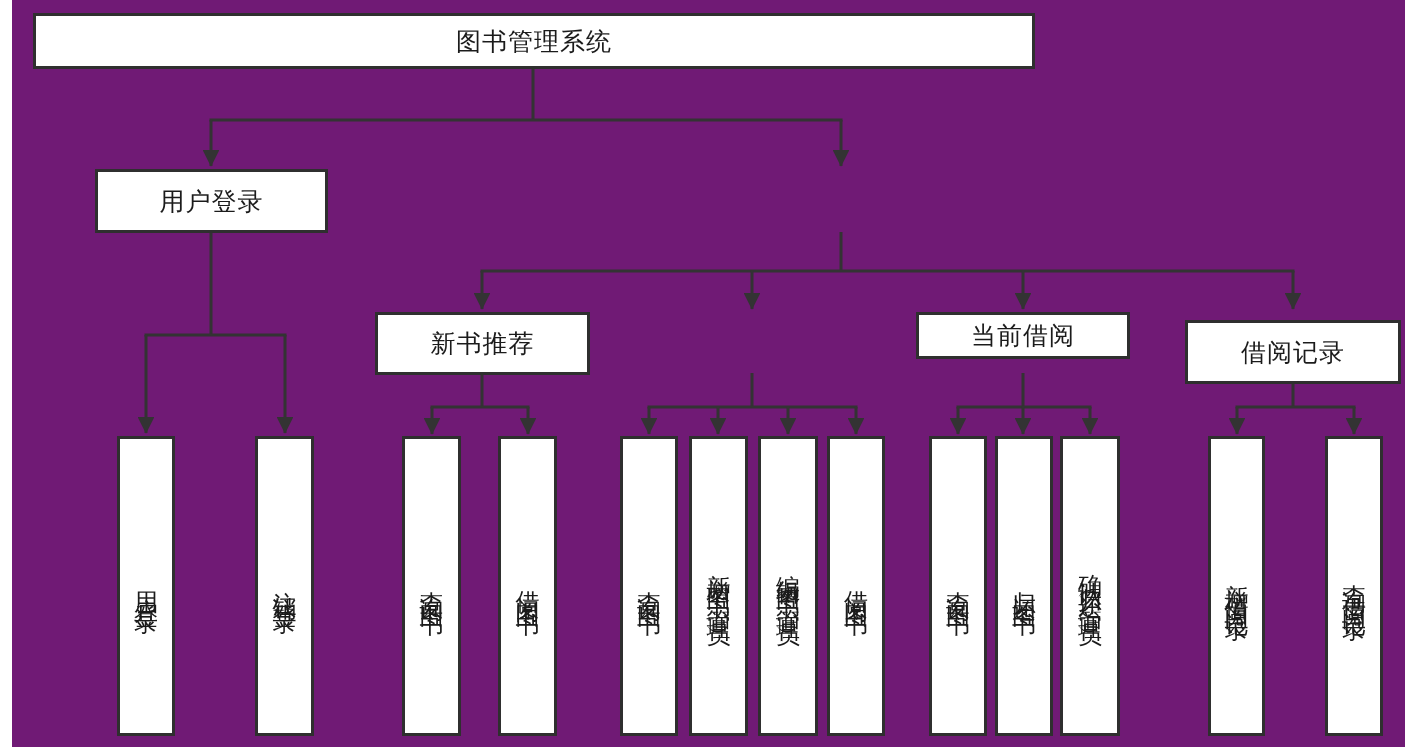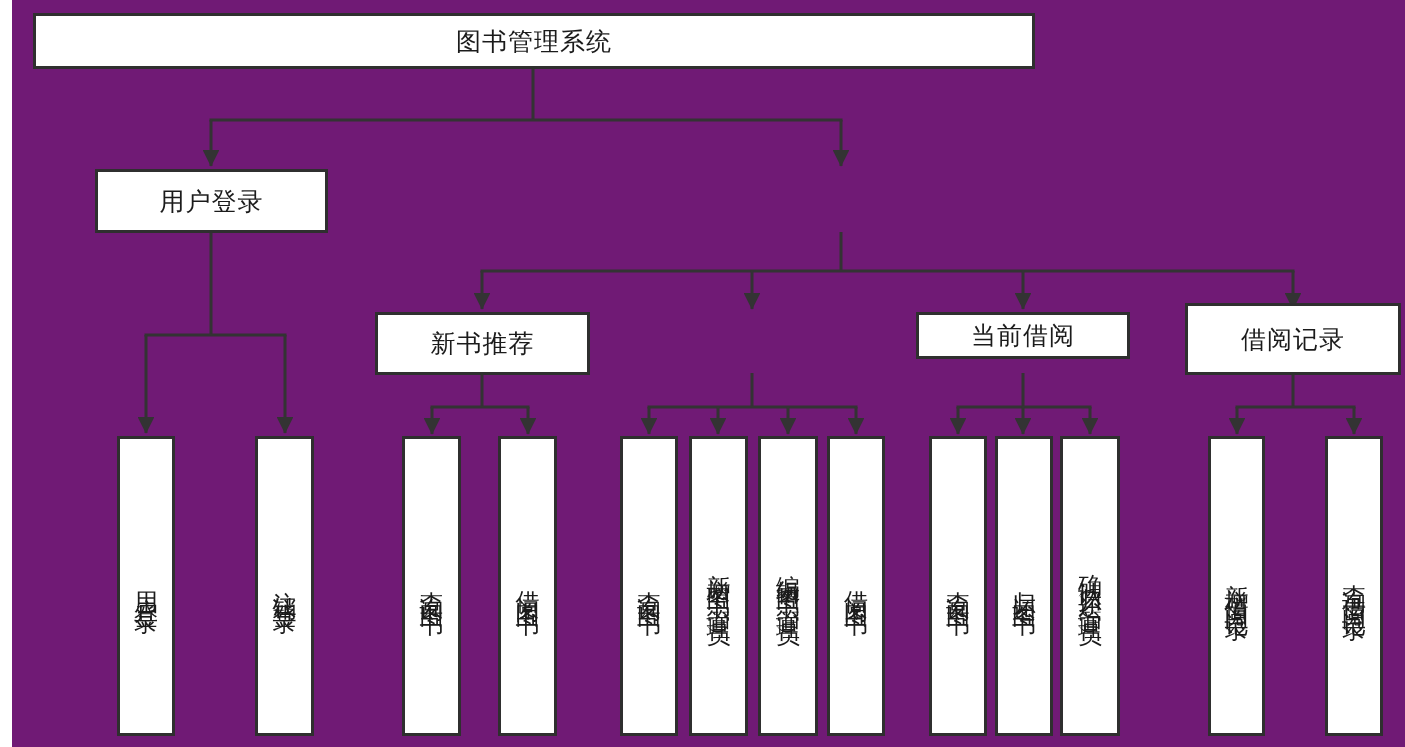--- a/index.html
+++ b/index.html
@@ -119,21 +119,21 @@
   <div class="box" style="left:83px;top:169px;width:233px;height:64px">
     <span class="hlabel">用户登录</span>
   </div>
 
   <div class="box" style="left:363px;top:312px;width:215px;height:63px">
     <span class="hlabel">新书推荐</span>
   </div>
   <div class="box" style="left:904px;top:312px;width:214px;height:47px">
     <span class="hlabel">当前借阅</span>
   </div>
-  <div class="box" style="left:1173px;top:303px;width:216px;height:72px">
+  <div class="box" style="left:1173px;top:320px;width:216px;height:64px">
     <span class="hlabel">借阅记录</span>
   </div>
 
   <div class="box" style="left:105px;top:436px;width:58px;height:300px">
     <span class="vlabel">用户登录</span>
   </div>
   <div class="box" style="left:243px;top:436px;width:59px;height:300px">
     <span class="vlabel">注销登录</span>
   </div>
 

